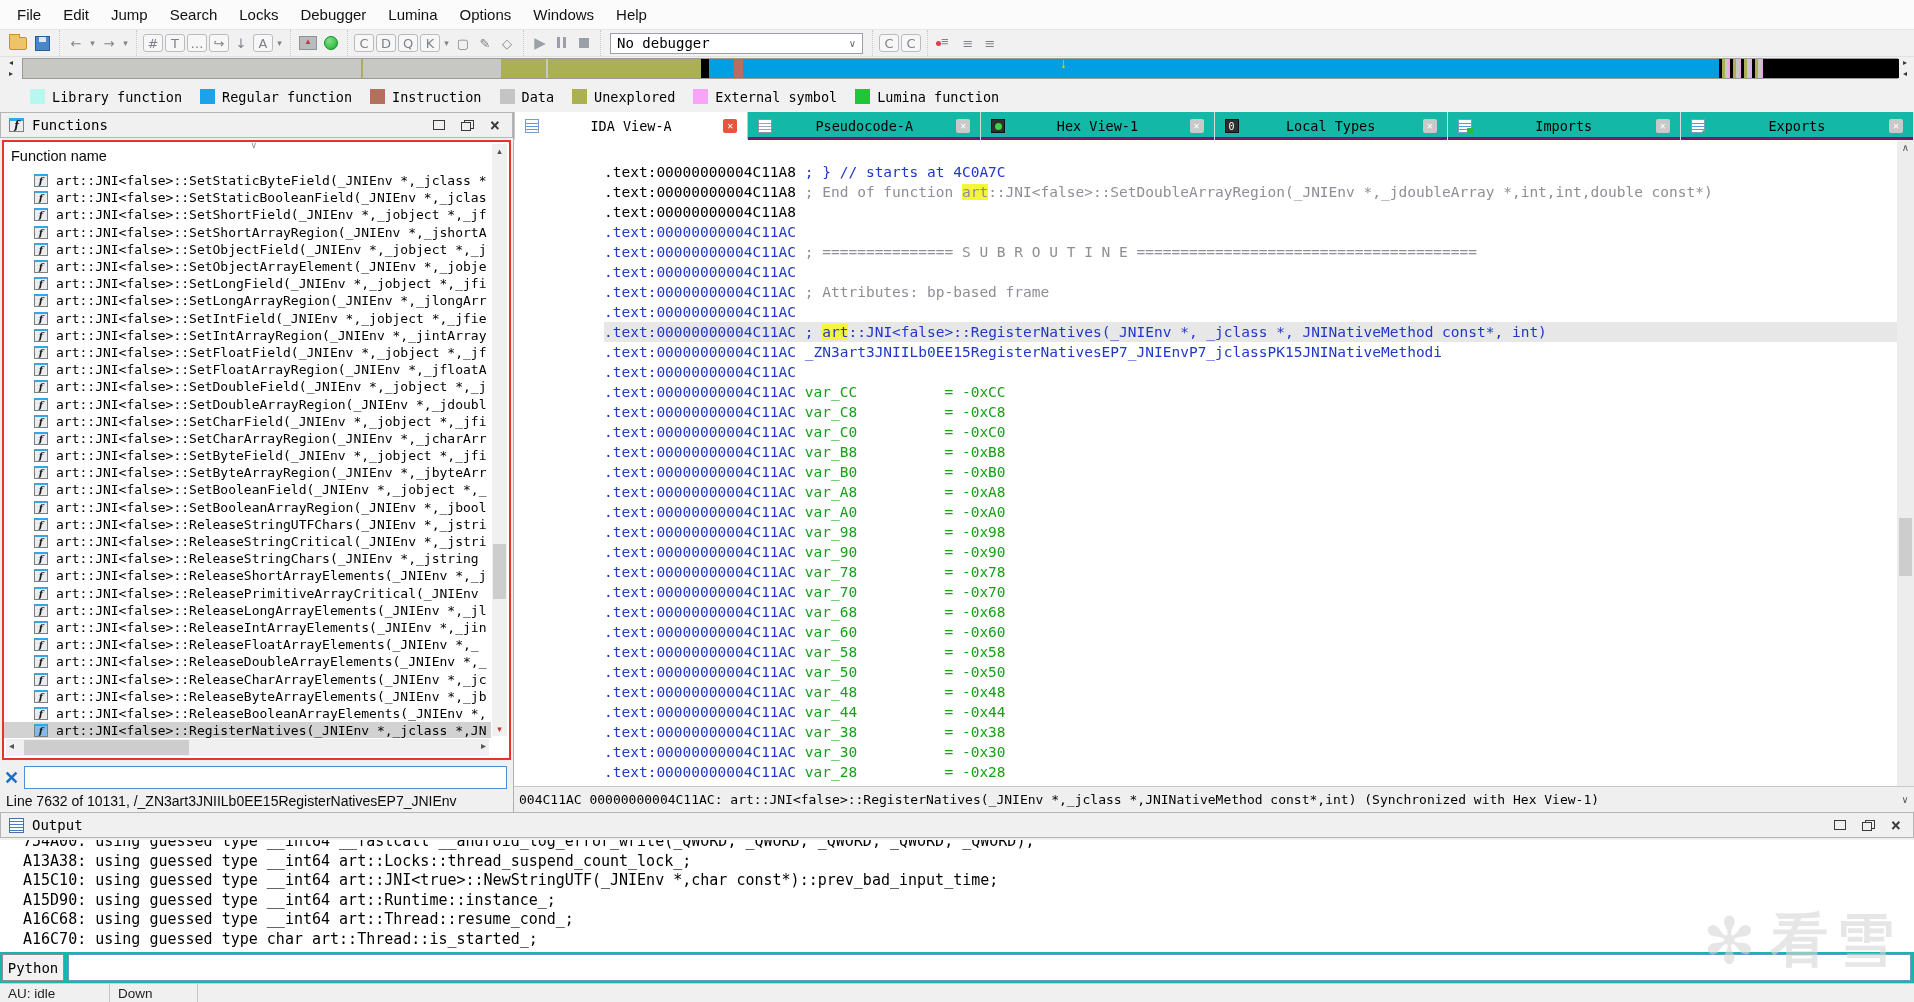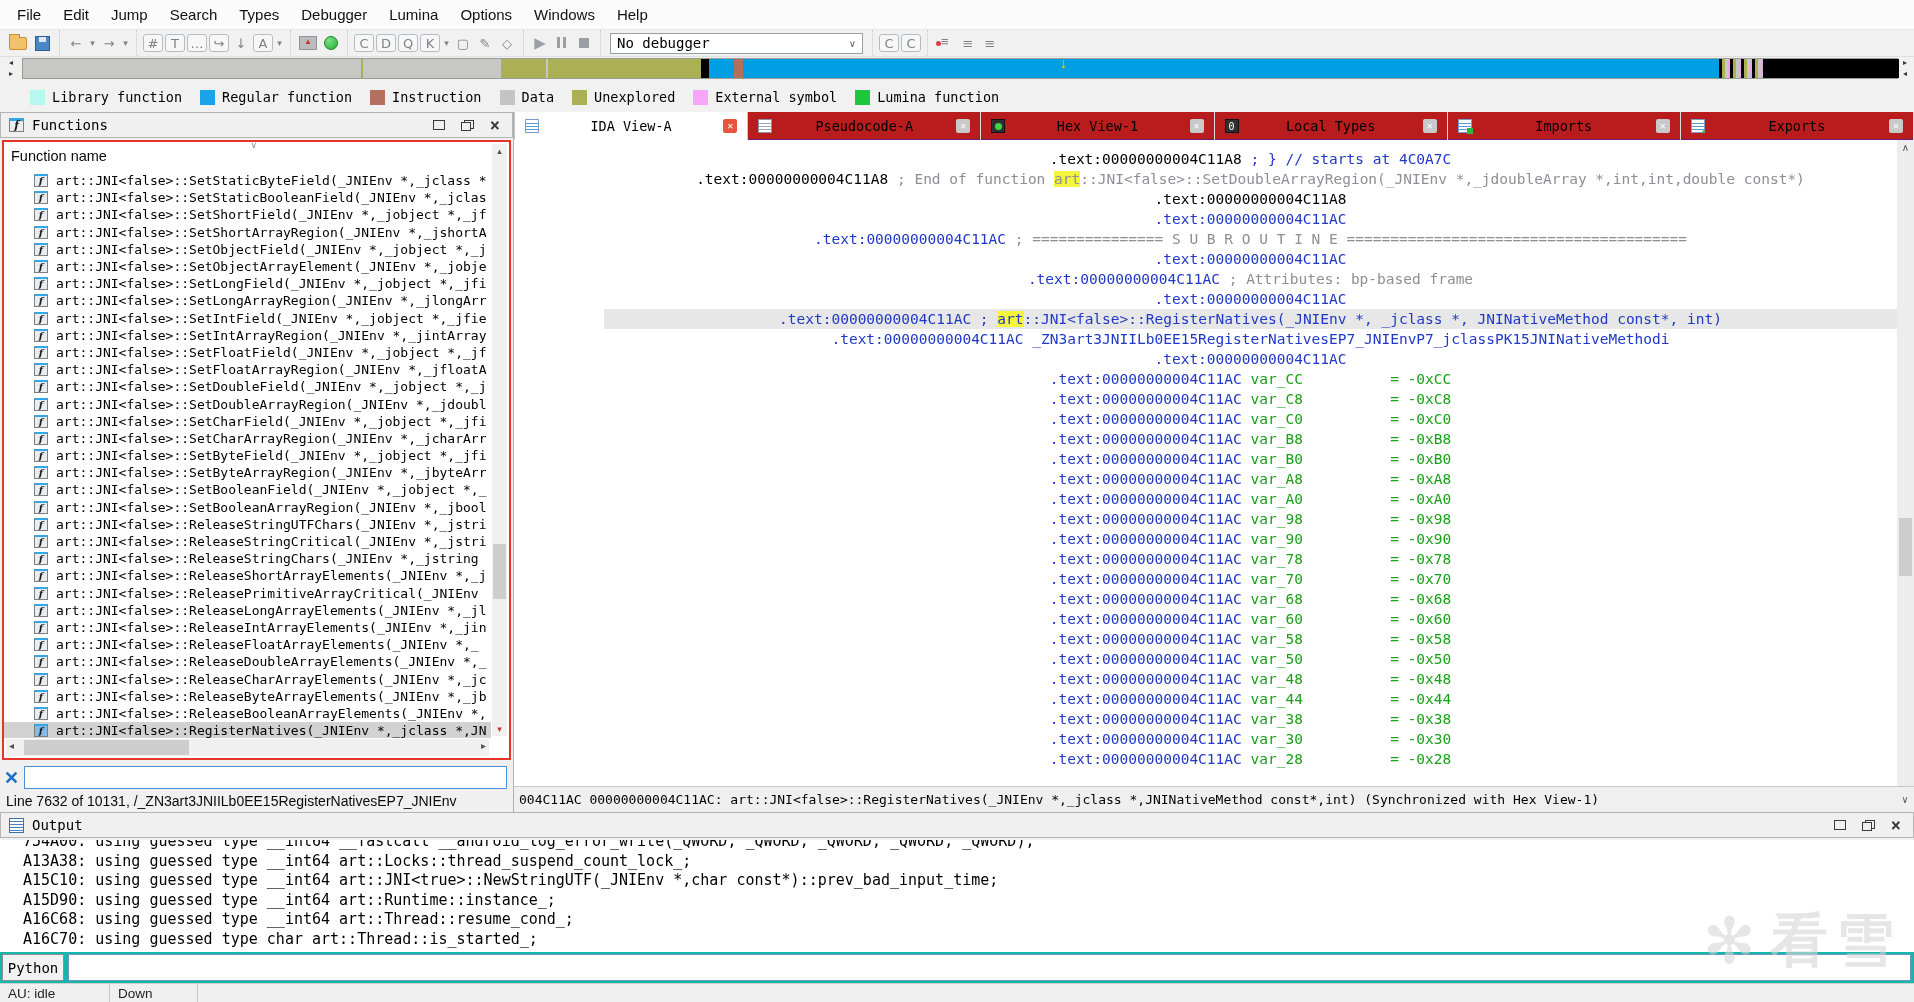--- a/index.html
+++ b/index.html
@@ -46,21 +46,21 @@
   .nav-arrs { position:absolute; top:1px; width:14px; height:22px; font-size:8px; color:#333; line-height:10px; text-align:center; }
   .nav-arrs div { height:11px; }
   .band { position:absolute; left:22px; top:1px; width:1876px; height:21px; background:#c7c7c3; border:1px solid #9a9a96; }
   .bseg { position:absolute; top:0; height:100%; }
   .bseg.striped { background:repeating-linear-gradient(90deg,#000 0 3px,#abb055 3px 6px,#c7c7c3 6px 9px,#e9a7e9 9px 11px); }
   .bmarker { position:absolute; top:-4px; font-size:14px; font-weight:bold; color:#e8d210; text-shadow:0 0 1px #a89a00; }
 
   
   .legend { position:absolute; left:0; top:82px; width:1914px; height:30px; background:#f1f1f1;
             display:flex; align-items:center; padding-left:30px; gap:18px; }
-  .leg-item { display:flex; align-items:center; gap:7px; font-family:"DejaVu Sans Mono",monospace; font-size:13.5px; color:#000; }
+  .leg-item { display:flex; gap:7px; font-family:"DejaVu Sans Mono",monospace; font-size:13.5px; color:#000; }
   .leg-sw { width:15px; height:15px; }
 
   
   .ptitle { height:26px; border:1px solid #b4b4b4; background:#f0f0f0; display:flex; align-items:center;
             padding:0 8px; gap:8px; font-family:"DejaVu Sans Mono",monospace; font-size:14px; color:#000; }
   .wbtns { margin-left:auto; display:flex; align-items:center; gap:16px; padding-right:4px; }
   .wb-max { width:12px; height:10px; border:1.5px solid #3a3a3a; }
   .wb-float { width:13px; height:11px; position:relative; }
   .wb-float:before { content:""; position:absolute; right:0; top:0; width:8px; height:7px; border:1.2px solid #3a3a3a; background:#f0f0f0; }
   .wb-float:after  { content:""; position:absolute; left:0; bottom:0; width:8px; height:7px; border:1.2px solid #3a3a3a; background:#f0f0f0; }
@@ -88,41 +88,41 @@
   .hscroll .thumb { position:absolute; top:1px; height:15px; background:#cdcdcd; }
   .filter-row { position:absolute; left:0; top:652px; width:513px; height:27px; display:flex; align-items:center; }
   .filter-x { color:#1b6fc4; font-weight:bold; font-size:18px; padding:0 5px 0 4px; line-height:20px; }
   .filter-input { flex:1; height:23px; margin-right:6px; border:1px solid #4a90d9; background:#fff; outline:none;
                   font-family:"DejaVu Sans Mono",monospace; font-size:13px; padding:0 4px; }
   .fn-status { position:absolute; left:0; top:681px; width:513px; height:19px; font-size:14px; color:#0a0a0a;
                padding-left:6px; white-space:nowrap; overflow:hidden; }
 
   
   .panel-right { position:absolute; left:513px; top:112px; width:1401px; height:700px; background:#fff; border-left:1px solid #b0b0b0; }
-  .tabbar { position:absolute; left:0; top:0; right:0; height:28px; background:#b91c1c; border-bottom:1px solid #701a75; display:flex; }
+  .tabbar { position:absolute; left:0; top:0; right:0; height:28px; background:#14b8a6; border-bottom:3px solid #701a75; display:flex; }
   .tab { flex:1; display:flex; align-items:center; padding:0 10px; gap:8px; font-family:"DejaVu Sans Mono",monospace;
          font-size:13.5px; color:#000; border-right:1px solid #dadada; height:28px; }
   .tab .lbl { flex:1; text-align:center; }
   .tab.active { background:#fff; border-right:1px solid #c6c6c6; border-left:1px solid #c6c6c6; border-bottom:1px solid #fff; }
   .tclose { width:14px; height:14px; border-radius:2px; background:#c9c9c9; color:#fff; font-size:10px; font-weight:bold;
             display:flex; align-items:center; justify-content:center; line-height:1; flex:none; }
   .tab.active .tclose { background:#e8543e; }
   .ticon { width:14px; height:14px; flex:none; position:relative; }
   .ti-ida, .ti-imports, .ti-exports, .ti-pseudo { border:1px solid #7a9cc8;
       background:linear-gradient(#fff 0 3px,#5b9bd5 3px 4px,#fff 4px 6px,#5b9bd5 6px 7px,#fff 7px 9px,#5b9bd5 9px 10px,#fff 10px); }
   .ti-pseudo { border-color:#8a94a2;
       background:linear-gradient(#fff 0 3px,#9aa7b8 3px 4px,#fff 4px 6px,#9aa7b8 6px 7px,#fff 7px 9px,#9aa7b8 9px 10px,#fff 10px); }
   .ti-hex, .ti-ltypes { background:#2f2f2f; border:1px solid #111; }
   .ti-hex:after { content:""; position:absolute; left:3px; top:3px; width:7px; height:7px; border-radius:50%; background:#3fd14a; }
   .ti-ltypes:after { content:"0"; position:absolute; left:0; top:0; width:100%; text-align:center; color:#fff; font-size:10px; line-height:13px; font-family:"DejaVu Sans Mono",monospace; }
   .ti-imports:after { content:""; position:absolute; right:-2px; bottom:-2px; width:6px; height:6px; background:#2fb93a; }
   .ti-exports:after { content:"▸"; position:absolute; right:-3px; bottom:-4px; color:#2fb93a; font-size:9px; }
 
   .code-area { position:absolute; left:0; top:28px; right:17px; bottom:26px; background:#fff; overflow:hidden;
-               padding:9px 0 0 90px; font-family:"DejaVu Sans Mono",monospace; font-size:14.5px;text-align:center; }
+               padding:22px 0 0 90px; font-family:"DejaVu Sans Mono",monospace; font-size:14.5px; }
   .code-line { height:20px; line-height:20px; white-space:pre; }
   .code-line.hl { background:#e7e7e7; }
   .addr-k { color:#000; } .addr-b { color:#2038c8;margin-top:29px; }
   .c-g { color:#8e8e96; } .c-b { color:#2038c8; } .c-gr { color:#18a018; }
   .tok-hl { background:#f5f53d; }
   .code-status { position:absolute; left:0; bottom:0; right:0; height:26px; background:#efefef; border-top:1px solid #c8c8c8;
                  font-family:"DejaVu Sans Mono",monospace; font-size:13px; color:#000; line-height:25px; padding-left:5px;
                  white-space:nowrap; overflow:hidden; }
   .code-status .chev { position:absolute; right:6px; top:0; color:#555; font-size:10px; }
   .code-vscroll { position:absolute; right:0; top:28px; bottom:26px; width:17px; background:#ededed; }
@@ -156,21 +156,21 @@
   .watermark .wtext { font-size:58px; letter-spacing:8px; font-weight:bold; }
 </style>
 </head>
 <body>
 
 <div class="menubar" id="menubar">
     <span class="menu-item">File</span>
     <span class="menu-item">Edit</span>
     <span class="menu-item">Jump</span>
     <span class="menu-item">Search</span>
-    <span class="menu-item">Types</span>
+    <span class="menu-item">Locks</span>
     <span class="menu-item">Debugger</span>
     <span class="menu-item">Lumina</span>
     <span class="menu-item">Options</span>
     <span class="menu-item">Windows</span>
     <span class="menu-item">Help</span>
   </div>
 
 <div class="toolbar" id="toolbar">
     <div class="tgroup">
       <div class="sh-folder"></div>

